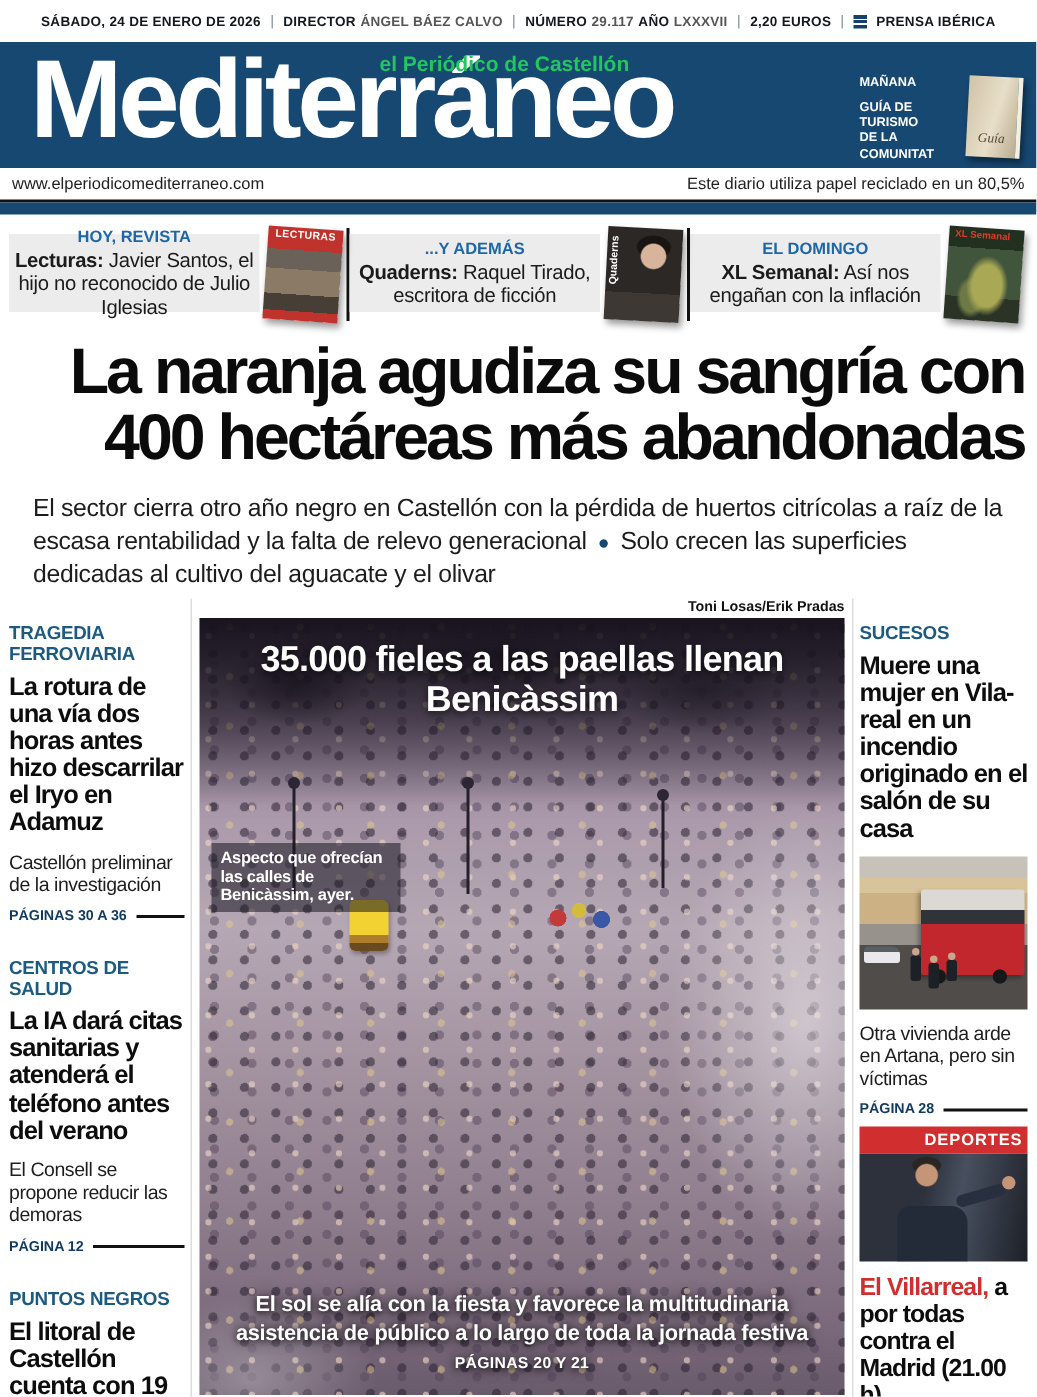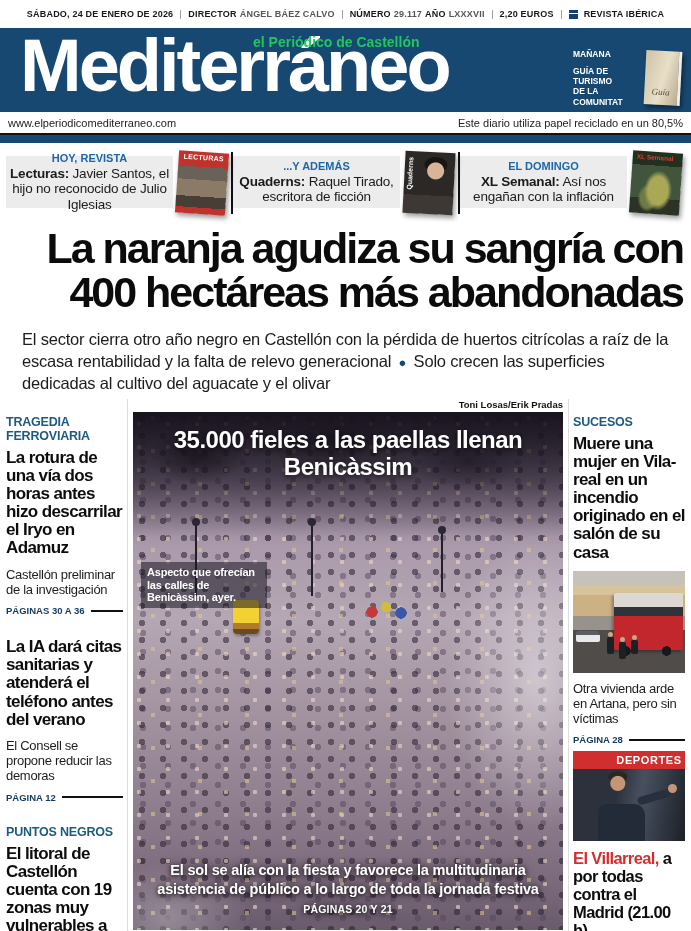--- a/index.html
+++ b/index.html
@@ -228,21 +228,21 @@
       <span>AÑO</span>
       <span class="val">LXXXVII</span>
     </span>
     <span class="sep"></span>
     <span class="seg">
         <span>2,20 EUROS</span>
       </span>
     <span class="sep"></span>
     <span class="seg">
       <span class="pi-logo"></span>
-      <span>REVISTA IBÉRICA</span>
+      <span>PRENSA IBÉRICA</span>
     </span>
   </header>
 
   <div class="masthead">
     <div class="mast-title">Mediterráneo</div>
     <div class="mast-tagline">el Periódico de Castellón</div>
     <div class="mast-promo">
       <div class="mp-tomorrow">MAÑANA</div>
       <div class="mp-title">GUÍA DE TURISMO DE LA COMUNITAT</div>
     </div>
@@ -303,20 +303,21 @@
       <article class="art">
         <div class="kicker">TRAGEDIA FERROVIARIA</div>
         <h3>La rotura de una vía dos horas antes hizo descarrilar el Iryo en Adamuz</h3>
         <p class="deck">Castellón preliminar de la investigación</p>
         <div class="pageref">
           <span class="pref">PÁGINAS 30 A 36</span>
           <span class="rule"></span>
         </div>
       </article>
       <article class="art">
+        <div class="kicker">CENTROS DE SALUD</div>
         <h3>La IA dará citas sanitarias y atenderá el teléfono antes del verano</h3>
         <p class="deck">El Consell se propone reducir las demoras</p>
         <div class="pageref">
           <span class="pref">PÁGINA 12</span>
           <span class="rule"></span>
         </div>
       </article>
       <article class="art">
         <div class="kicker">PUNTOS NEGROS</div>
         <h3>El litoral de Castellón cuenta con 19 zonas muy vulnerables a los temporales</h3>

